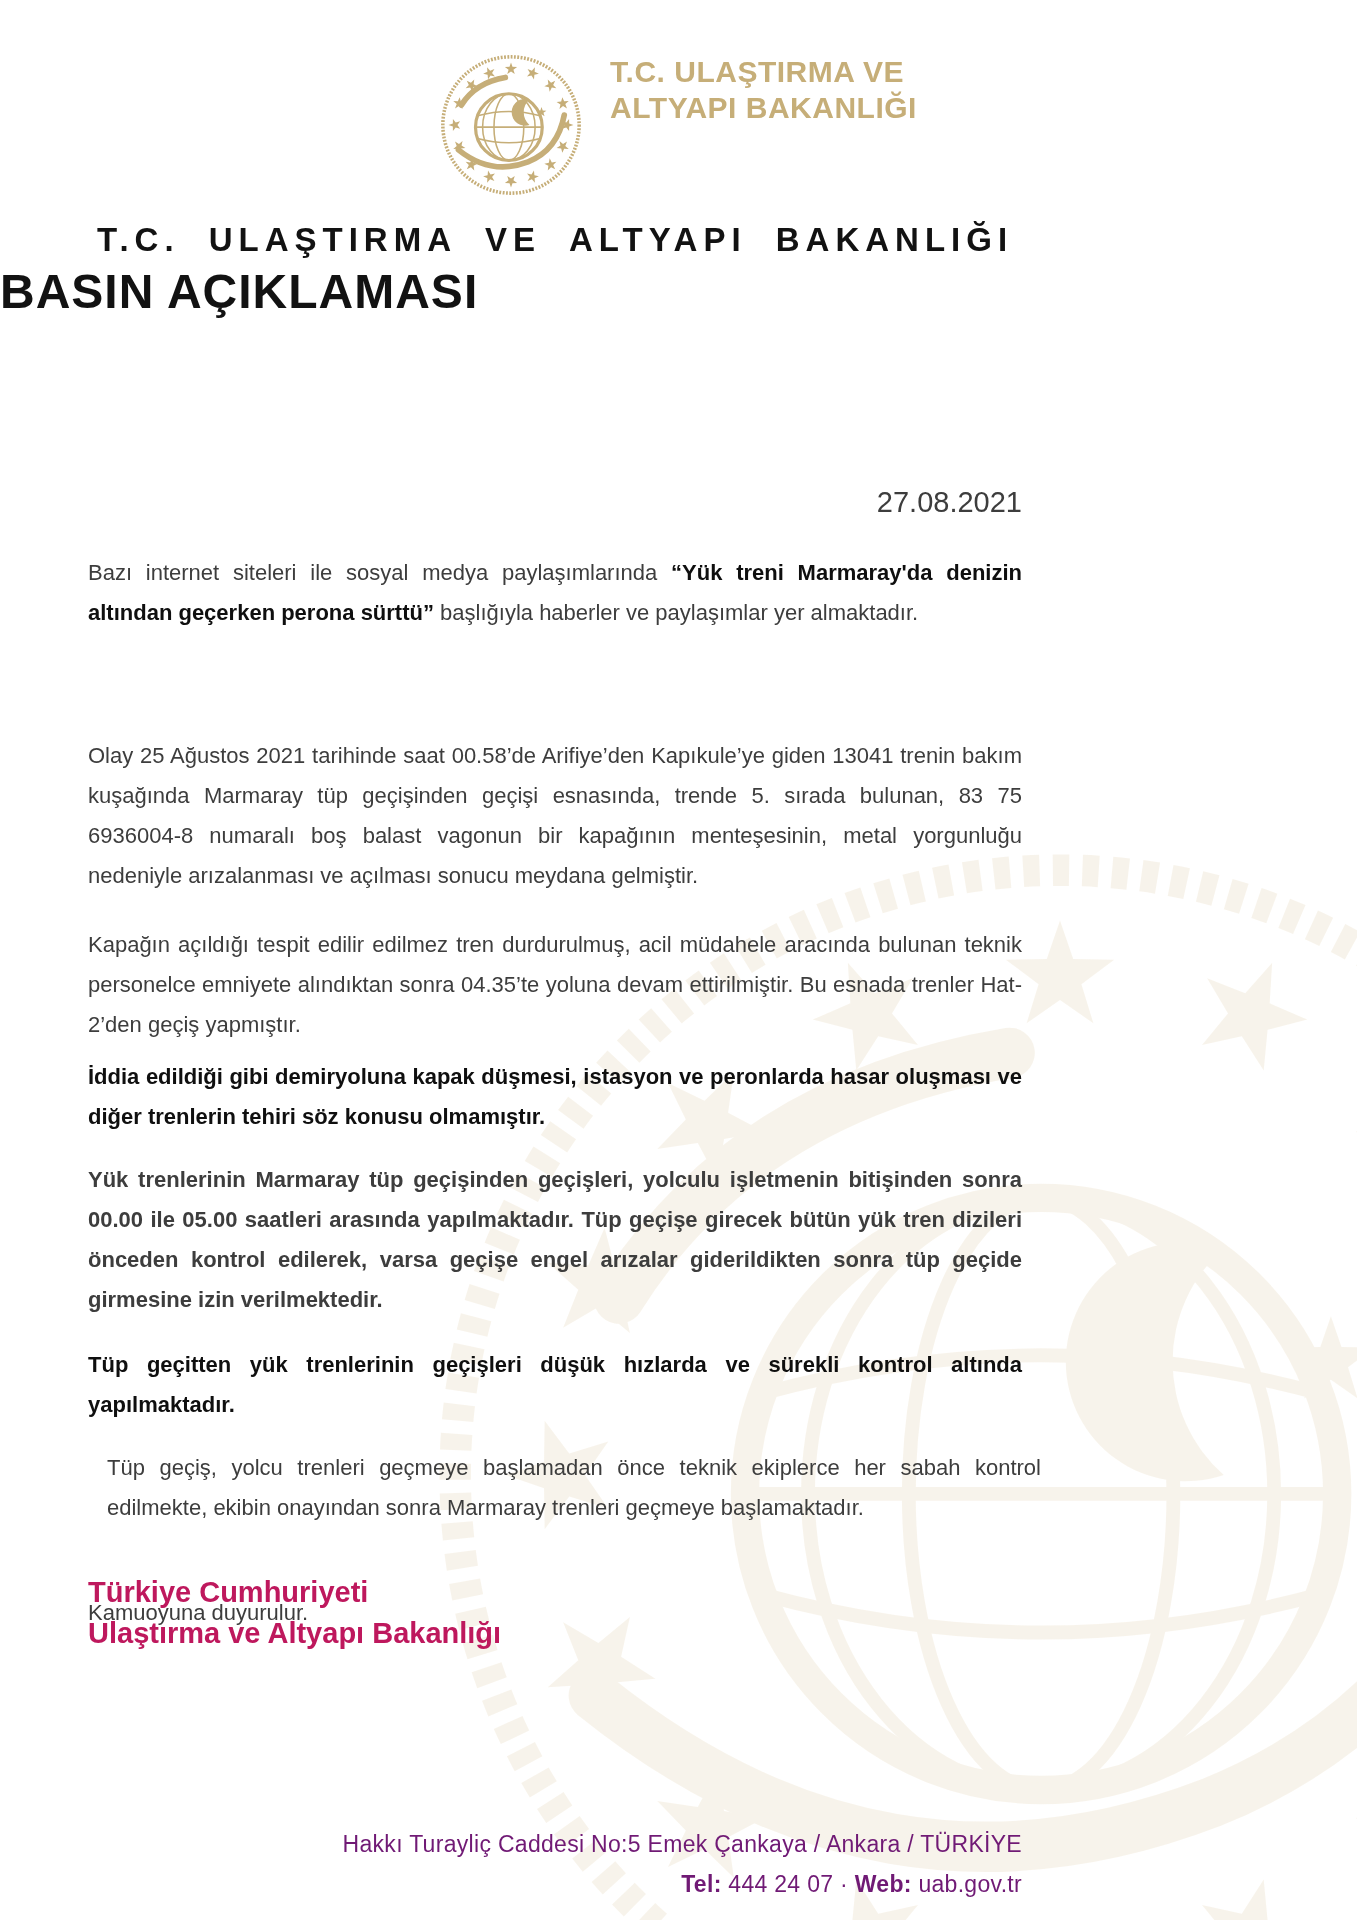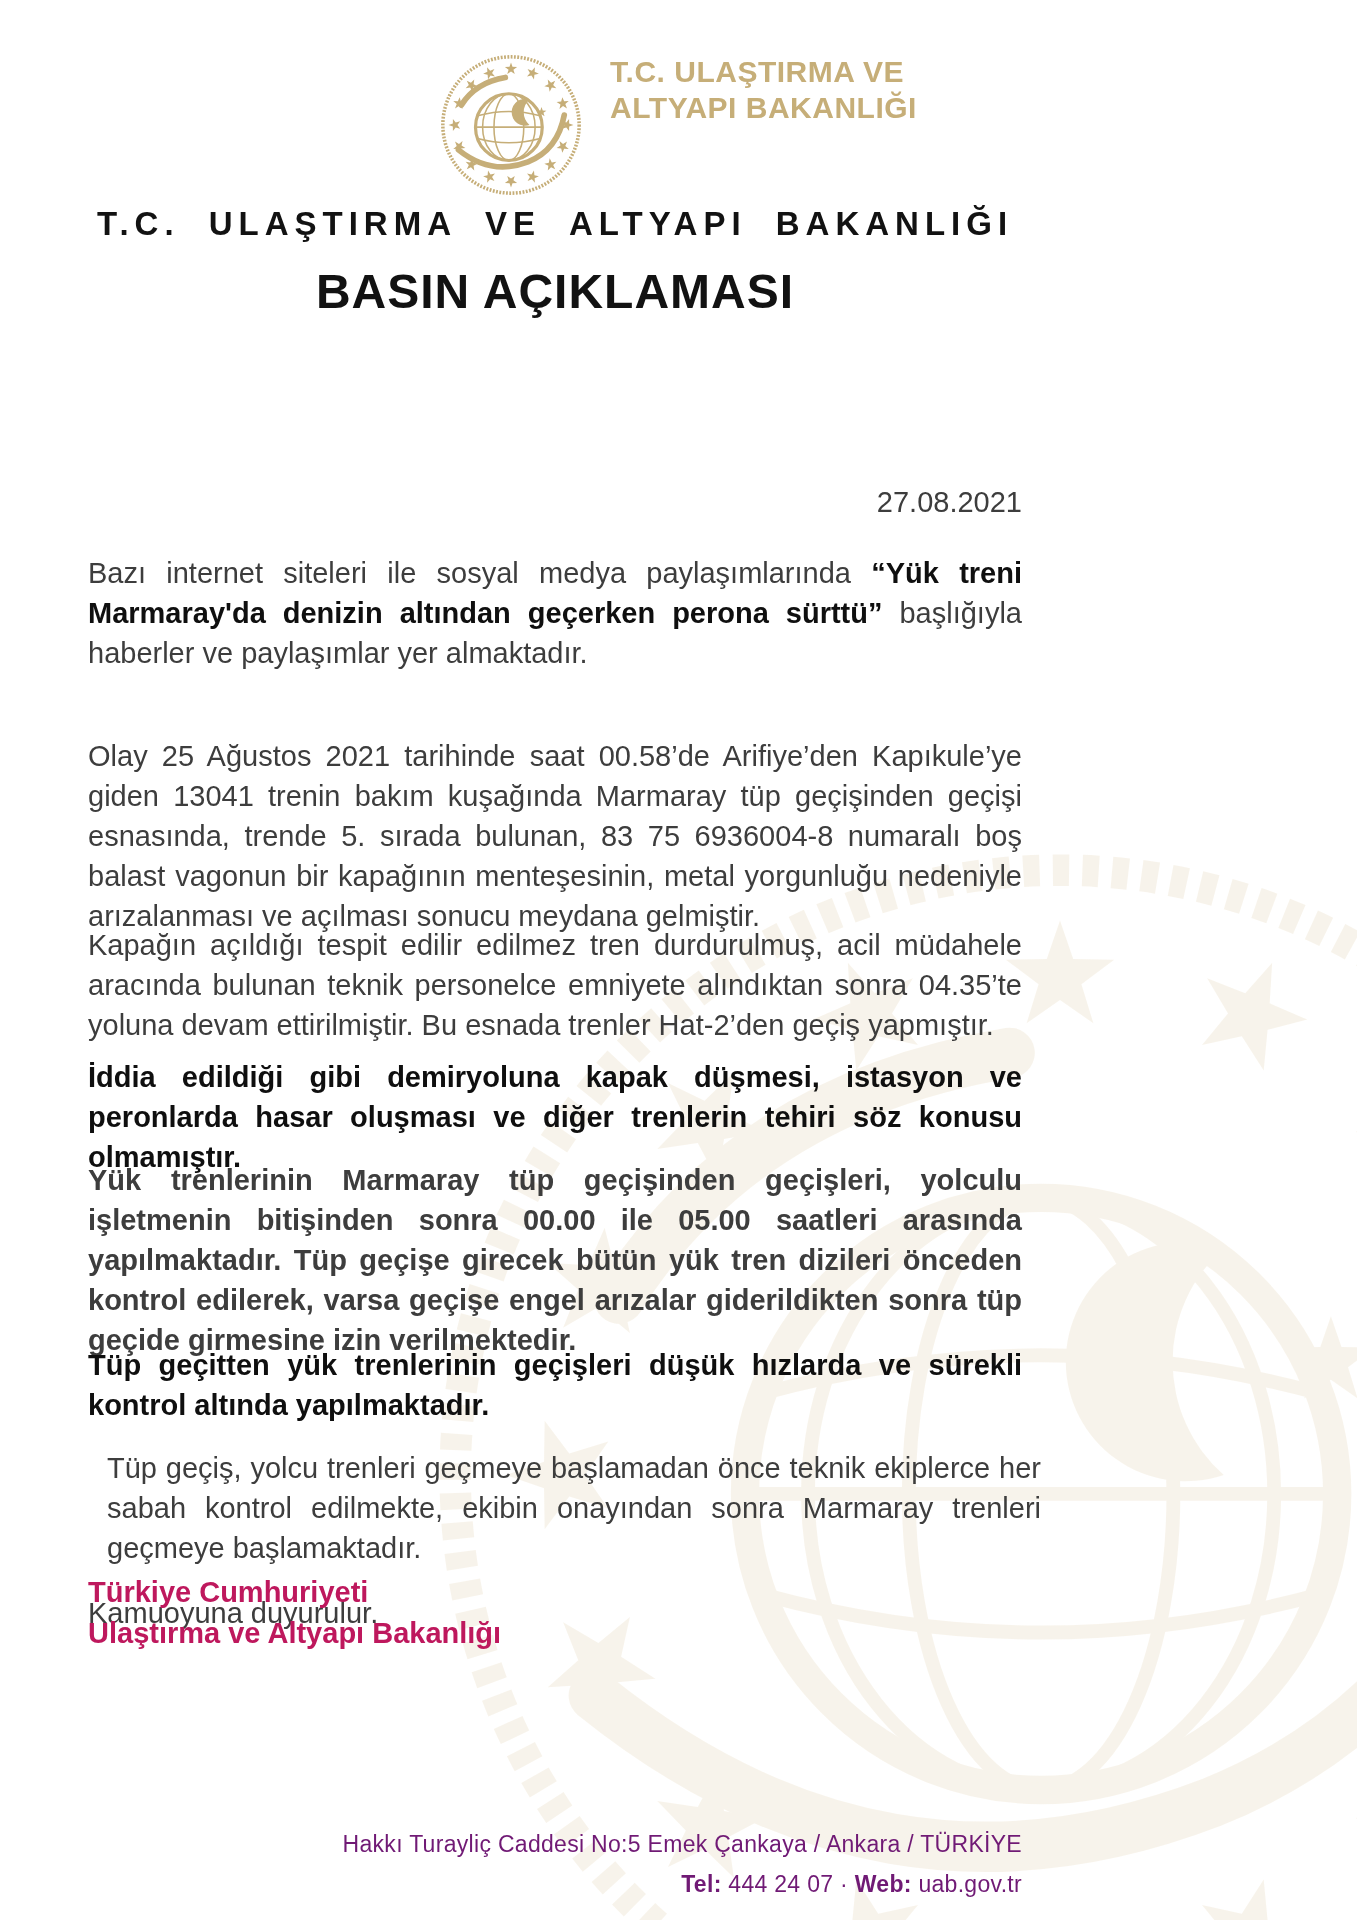--- a/index.html
+++ b/index.html
@@ -25,37 +25,37 @@
     display:flex; justify-content:center; align-items:flex-start; gap:28px;
     z-index:1;
   }
   .emblem { width:142px; height:142px; color:#c6ae78; flex:0 0 auto; }
   .logo-text {
     font-size:30px; font-weight:700; color:#c6ae78;
     line-height:36px; letter-spacing:0.5px;
   }
   
   .title {
-    position:absolute; top:205px; left:0; width:1110px;
+    position:absolute; top:221px; left:0; width:1110px;
     text-align:center; font-size:33px; font-weight:700;
     letter-spacing:6px; word-spacing:14px; color:#121212; z-index:1;
   }
   .subtitle {
     position:absolute; top:264px; left:0; width:1110px;
-    text-align:center; font-size:48px; font-weight:700;
+    font-size:48px; font-weight:700;
     letter-spacing:1px; color:#121212; z-index:1;
   }
   .date {
     position:absolute; top:486px; left:88px; width:934px;
     text-align:right; font-size:29px; color:#3d3d3d; z-index:1;
   }
   
   .para {
     position:absolute; left:88px; width:934px; margin:0;
-    font-size:29px; line-height:40px; text-align:justify;
+    font-size:22px; line-height:40px; text-align:justify;
     color:#3d3d3d; z-index:1;
   }
   .para strong, .para.bold { color:#0f0f0f; font-weight:700; }
   .p1 { top:553px; }
   .p2 { top:700px;margin-top:36px; }
   .p3 { top:925px; }
   .p4 { top:1057px; }
   .p5 { top:1160px;font-weight:bold; }
   .p6 { top:1345px; }
   .p7 { top:1448px;margin-left:19px; }

